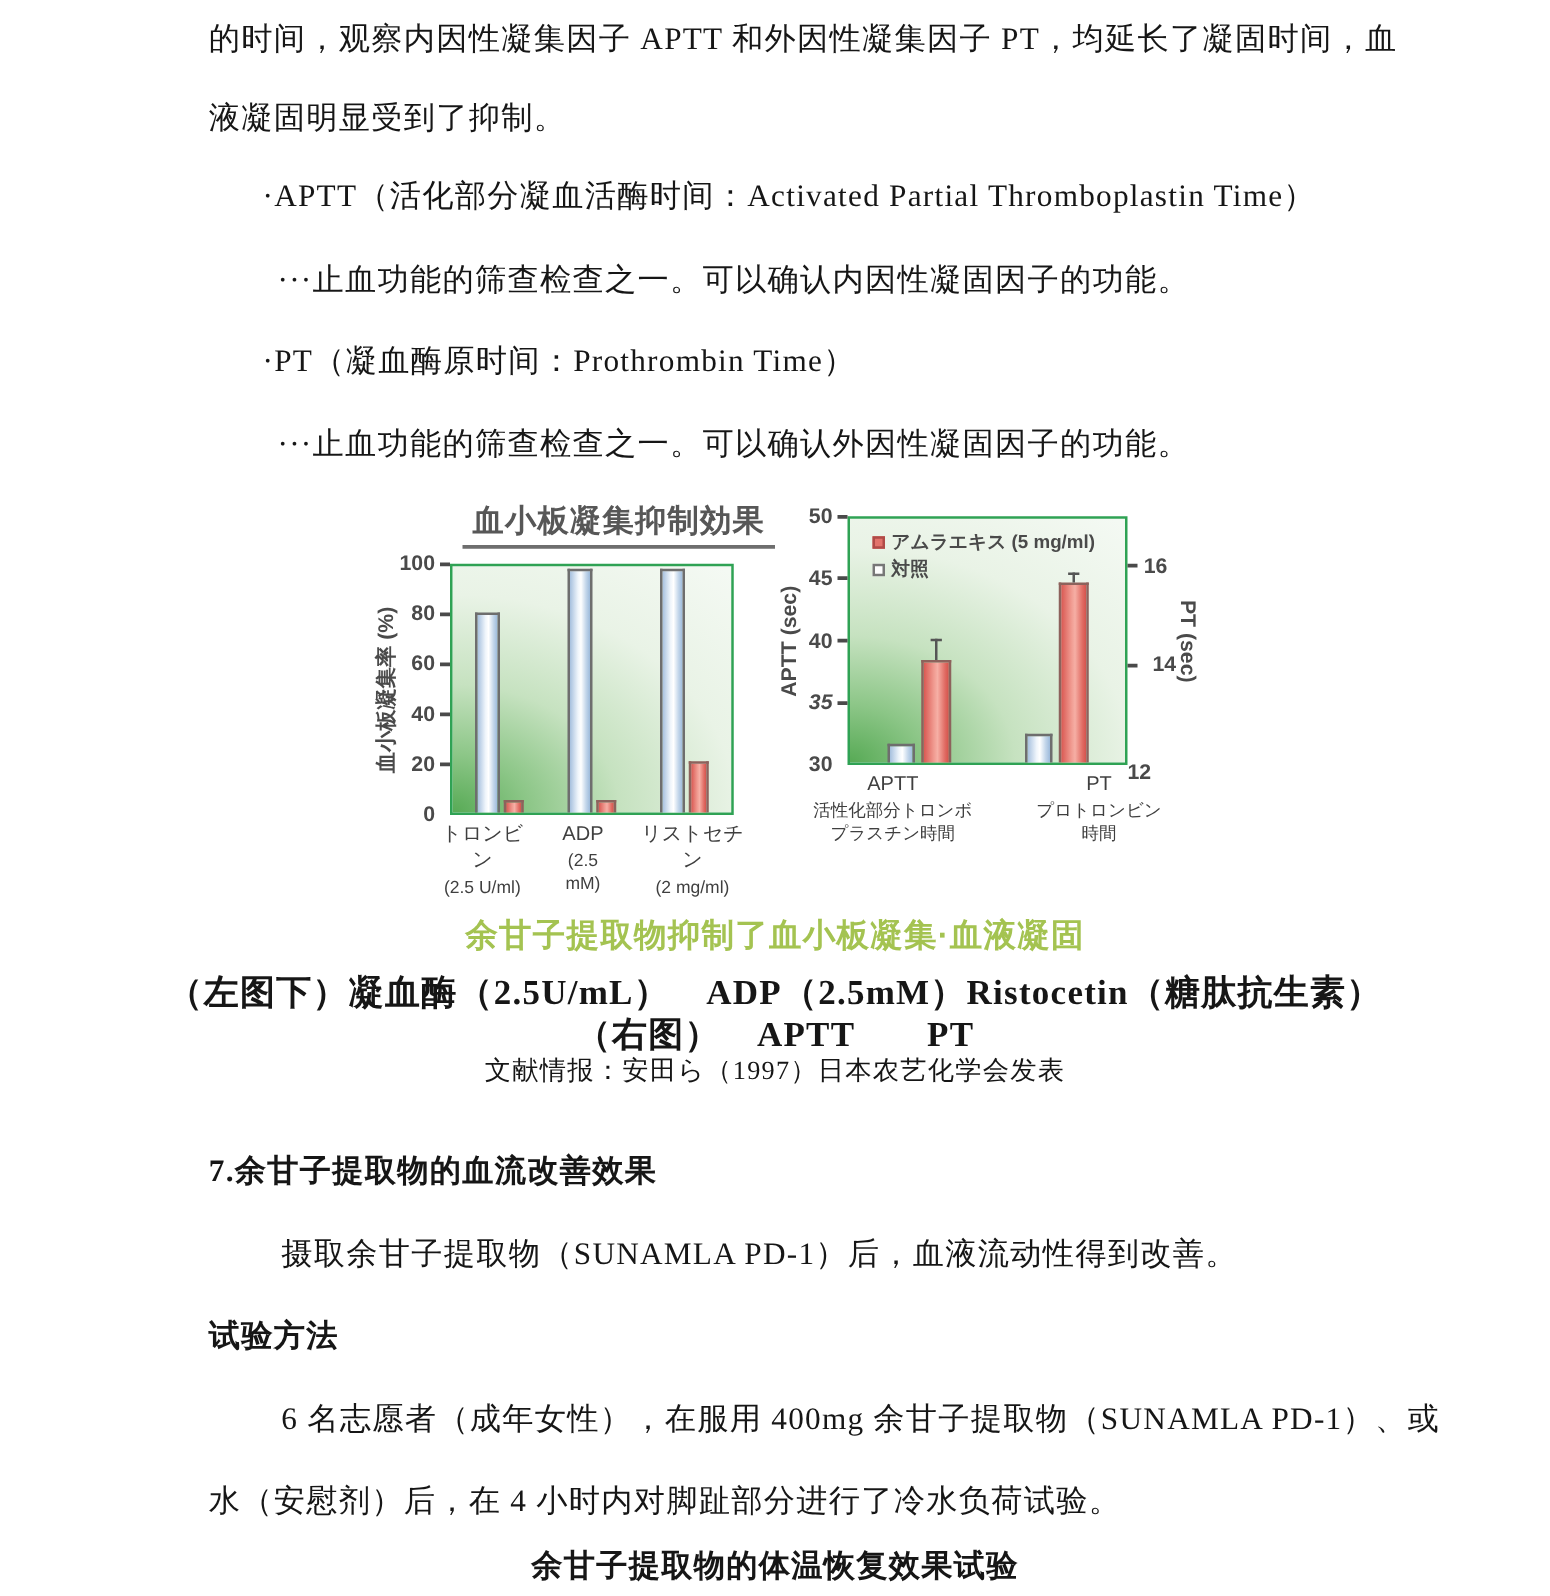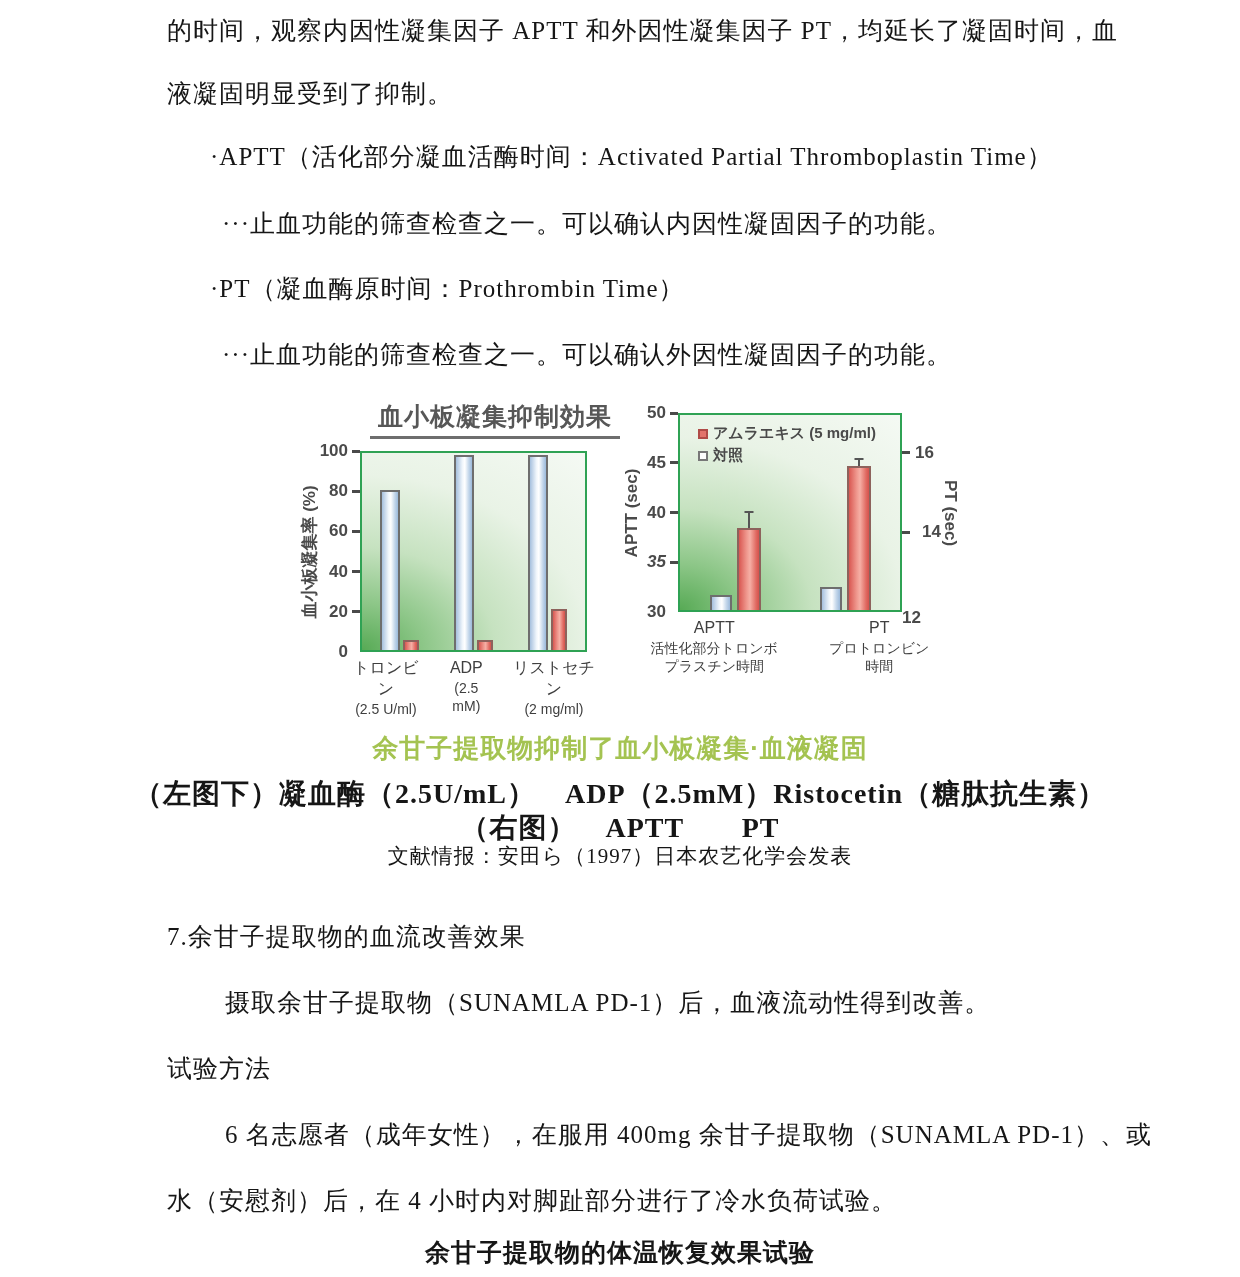--- a/index.html
+++ b/index.html
@@ -1,20 +1,20 @@
 <!DOCTYPE html>
 <html><head>
 <meta charset="utf-8">
 <style>
   html,body{margin:0;padding:0;background:#ffffff;}
   body{width:1240px;height:1277px;position:relative;overflow:hidden;
        font-family:"Liberation Serif","DejaVu Serif",serif;color:#161616;}
   .abs{position:absolute;white-space:nowrap;}
   .main-txt{font-size:25px;letter-spacing:1px;}
-  .bold{font-weight:normal;}
+  .bold{font-weight:bold;}
   .center{left:0;width:100%;text-align:center;}
 
   
   .chart{position:absolute;font-family:"Liberation Sans","DejaVu Sans",sans-serif;}
   .title-row{text-align:center;height:40px;}
   .chart-title{display:inline-block;font-weight:bold;font-size:25px;color:#575757;
                letter-spacing:1px;border-bottom:3px solid #6e6e6e;padding:0 8px 3px;}
   .plot{position:relative;border:2px solid #2fa254;
         background:radial-gradient(150% 130% at 0% 100%,
           #57aa55 0%, #8cc687 18%, #c6e2c0 40%, #e9f3e6 68%, #f4f9f3 100%);}

